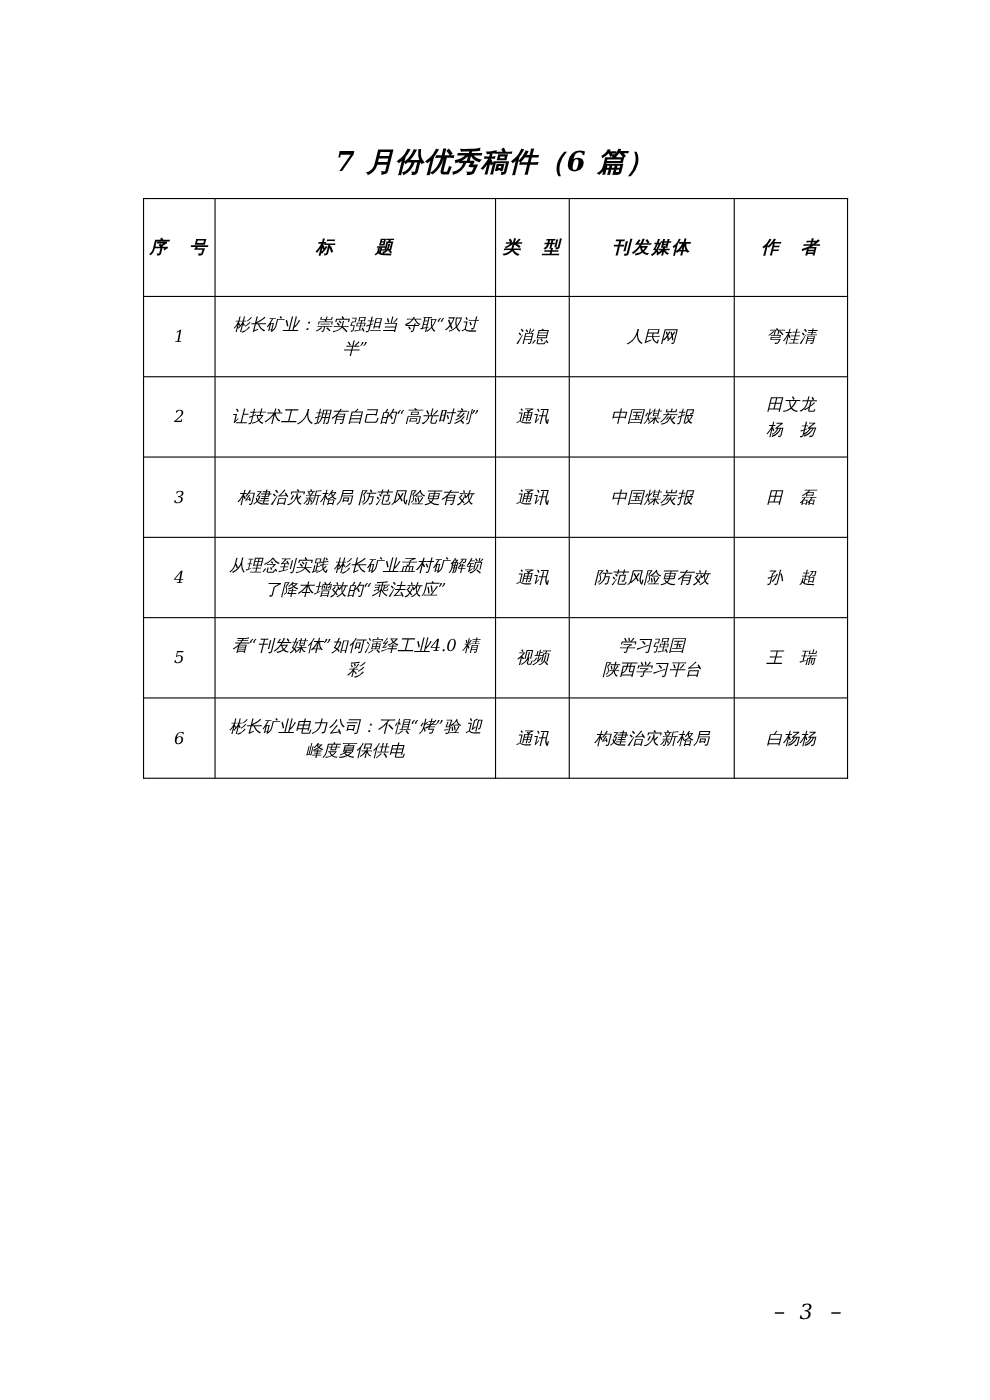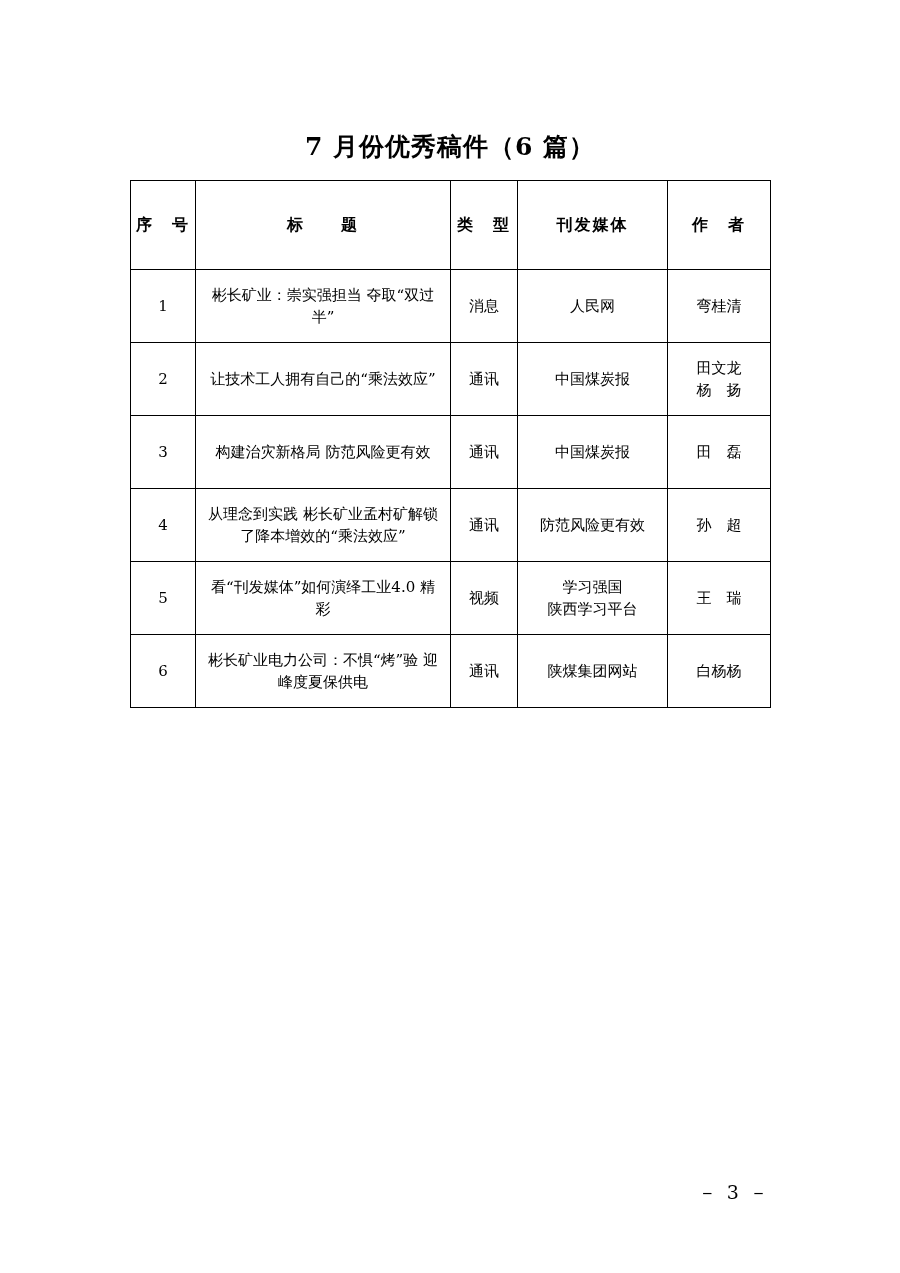--- a/index.html
+++ b/index.html
@@ -14,20 +14,21 @@
     font-family: "DejaVu Serif", "Liberation Serif", serif;
     color: #000000;
     overflow: hidden;
   }
   .page {
     position: absolute;
     left: 0;
     top: 0;
     width: 900px;
     height: 1083px;
+    font-style: italic;
   }
   .doc-title {
     position: absolute;
     left: 0;
     top: 130px;
     width: 900px;
     text-align: center;
     font-size: 25px;
     font-weight: bold;
     letter-spacing: 1px;
@@ -109,21 +110,21 @@
     <tbody>
       <tr>
         <td class="seq-cell">1</td>
         <td class="title-cell">彬长矿业：崇实强担当 夺取“双过半”</td>
         <td>消息</td>
         <td>人民网</td>
         <td class="author-cell">弯桂清</td>
       </tr>
       <tr>
         <td class="seq-cell">2</td>
-        <td class="title-cell">让技术工人拥有自己的“乘法效应”</td>
+        <td class="title-cell">让技术工人拥有自己的“高光时刻”</td>
         <td>通讯</td>
         <td>中国煤炭报</td>
         <td class="author-cell" style="white-space: pre-line;">田文龙
 杨　扬</td>
       </tr>
       <tr>
         <td class="seq-cell">3</td>
         <td class="title-cell">构建治灾新格局 防范风险更有效</td>
         <td>通讯</td>
         <td>中国煤炭报</td>
@@ -141,21 +142,21 @@
         <td class="title-cell">看“刊发媒体”如何演绎工业4.0 精彩</td>
         <td>视频</td>
         <td style="white-space: pre-line; text-align: center;">学习强国
 陕西学习平台</td>
         <td class="author-cell">王　瑞</td>
       </tr>
       <tr>
         <td class="seq-cell">6</td>
         <td class="title-cell">彬长矿业电力公司：不惧“烤”验 迎峰度夏保供电</td>
         <td>通讯</td>
-        <td>陕煤集团网站</td>
+        <td>构建治灾新格局</td>
         <td class="author-cell">白杨杨</td>
       </tr>
     </tbody>
   </table>
 
   <div class="page-number">－ 3 －</div>
 
 </div>
 
 </body></html>

